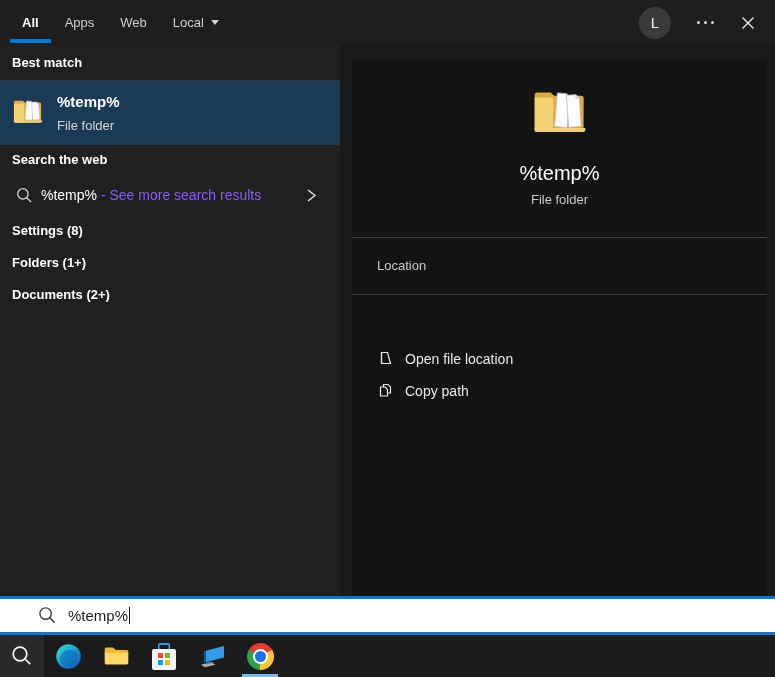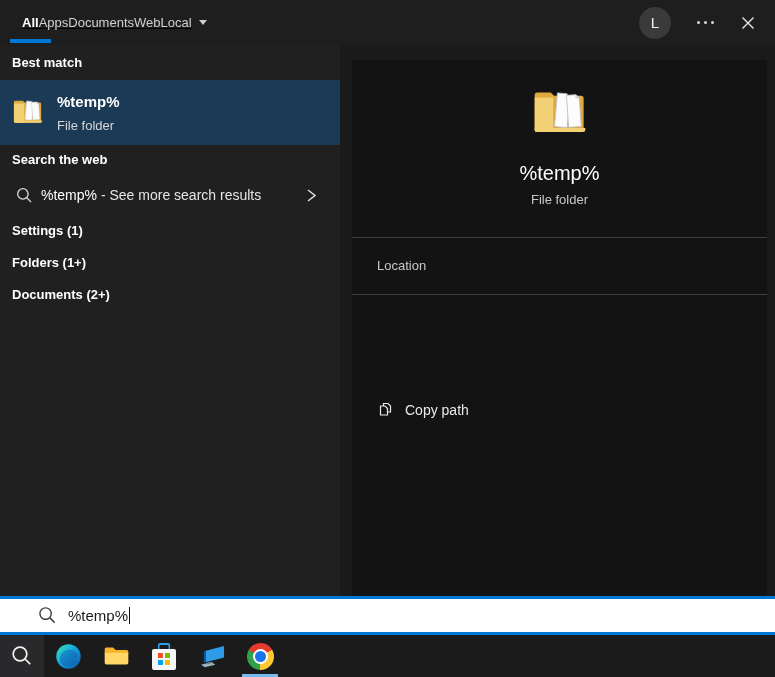--- a/index.html
+++ b/index.html
@@ -2,21 +2,21 @@
 <html><head>
 <meta charset="utf-8">
 <style>
   * { margin:0; padding:0; box-sizing:border-box; }
   body { background:#000; font-family:"Liberation Sans", sans-serif; }
   #root { position:relative; width:775px; height:677px; background:#1a1a1a; overflow:hidden;
           -webkit-font-smoothing:antialiased; }
 
   
   .topbar { position:absolute; left:0; top:0; width:775px; height:45px; background:#1e1e1e; }
-  .tabs { position:absolute; left:22px; top:0; height:45px; display:flex; align-items:center;text-decoration:underline; }
+  .tabs { position:absolute; left:22px; top:0; height:45px; display:flex; gap:26px; align-items:center; }
   .tab { position:relative; height:45px; display:flex; align-items:center; font-size:13px; color:#cfcfcf; cursor:default; }
   .tab.active { color:#ffffff; font-weight:700; }
   .tab.active .tab-underline { position:absolute; left:-12px; right:-12px; bottom:2px; height:4px; background:#0078d7; }
   .tab .caret { width:0; height:0; border-left:4px solid transparent; border-right:4px solid transparent;
                 border-top:5px solid #cfcfcf; margin-left:7px; }
   .topbar-right { position:absolute; right:0; top:0; height:45px; display:flex; align-items:center; gap:26px; padding-right:19px; }
   .avatar { width:32px; height:32px; border-radius:50%; background:#3a3a3a; color:#f0f0f0;
             display:flex; align-items:center; justify-content:center; font-size:15px; }
   .ellipsis { display:flex; gap:4px; align-items:center; height:45px; }
   .ellipsis i { width:3px; height:3px; border-radius:50%; background:#d8d8d8; }
@@ -24,21 +24,21 @@
   
   .left-panel { position:absolute; left:0; top:45px; width:340px; height:551px; background:#202020; }
   .group-header { position:absolute; left:12px; font-size:13px; font-weight:700; color:#ffffff; }
   .best-match-item { position:absolute; left:0; top:35px; width:340px; height:65px; background:#1b3a55; }
   .bm-icon { position:absolute; left:13px; top:17px; }
   .bm-title { position:absolute; left:57px; top:13px; font-size:15px; font-weight:700; color:#ffffff; }
   .bm-sub { position:absolute; left:57px; top:38px; font-size:13px; color:#d6d6d6; }
   .web-row { position:absolute; left:0; top:133px; width:340px; height:36px; }
   .web-row .mag { position:absolute; left:16px; top:9px; }
   .web-row .txt { position:absolute; left:41px; top:9px; font-size:14px; color:#ffffff; white-space:nowrap; }
-  .web-row .txt .suffix { color:#e5e5e5; }
+  .web-row .txt .suffix { color:#8b5cf6; }
   .web-row .chev { position:absolute; right:21px; top:9px; }
 
   
   .preview-card { position:absolute; left:352px; top:60px; width:415px; height:536px; background:#131313; }
   .pv-folder { position:absolute; left:50%; transform:translateX(-50%); top:26px; }
   .pv-title { position:absolute; top:102px; width:100%; text-align:center; font-size:20px; color:#ffffff; }
   .pv-sub { position:absolute; top:132px; width:100%; text-align:center; font-size:13px; color:#c9c9c9; }
   .pv-divider { position:absolute; left:0; width:415px; height:1px; background:#3f3f3f; }
   .loc-row { position:absolute; left:25px; top:198px; width:365px; display:flex; align-items:center; }
   .loc-label { width:107px; font-size:13px; color:#c9c9c9; }
@@ -80,23 +80,20 @@
 <div id="root">
 
   <div class="topbar">
     <div class="tabs">
       <div class="tab active">
         <span>All</span>
         <span class="tab-underline"></span>
       </div>
       <div class="tab">
         <span>Apps</span>
-      </div>
-      <div class="tab">
-        <span>Documents</span>
       </div>
       <div class="tab">
         <span>Web</span>
       </div>
       <div class="tab">
         <span>Local</span>
         <span class="caret"></span>
       </div>
     </div>
     <div class="topbar-right">
@@ -143,21 +140,21 @@
       <svg class="mag" width="17" height="17" viewBox="0 0 18 18">
         <circle cx="7.3" cy="7.3" r="5.5" fill="none" stroke="#d8d8d8" stroke-width="1.4"></circle>
         <line x1="11.4" y1="11.4" x2="16" y2="16" stroke="#d8d8d8" stroke-width="1.4"></line>
       </svg>
       <div class="txt"><span>%temp%</span><span class="suffix"> - See more search results</span></div>
       <svg class="chev" width="15" height="17" viewBox="0 0 15 17">
         <polyline points="4,3 11,8.5 4,14" fill="none" stroke="#e0e0e0" stroke-width="1.5"></polyline>
       </svg>
     </div>
 
-    <div class="group-header" style="top:178px;">Settings (1)</div>
+    <div class="group-header" style="top:178px;">Settings (8)</div>
     <div class="group-header" style="top:210px;">Folders (1+)</div>
     <div class="group-header" style="top:242px;">Documents (2+)</div>
   </div>
 
   <div class="preview-card">
     <svg class="pv-folder" width="54" height="50" viewBox="0 0 64 58">
       <path d="M2 10 q0-3 3-3 h16 l4 4 h32 q3 0 3 3 v37 q0 3-3 3 H5 q-3 0-3-3 z" fill="#dfa93e"></path>
       <g transform="rotate(5 33 30)">
         <path d="M27 8 h11 l4 4 v36 h-15 z" fill="#fcfcfc" stroke="#bfbfbf" stroke-width="1"></path>
         <path d="M38 8 l4 4 h-4 z" fill="#e4e4e4" stroke="#bfbfbf" stroke-width="0.8"></path>
@@ -174,22 +171,29 @@
 
     <div class="pv-divider" style="top:177px;"></div>
 
     <div class="loc-row">
       <span class="loc-label">Location</span>
     </div>
 
     <div class="pv-divider" style="top:234px;"></div>
 
 
-
-    <div class="action-row" style="top:334px;">
+    <div class="action-row" style="top:283px;">
+      <svg class="a-icon" width="17" height="17" viewBox="0 0 17 17">
+        <path d="M4.5 2.5 h6 l3 11 h-9 z" fill="none" stroke="#e8e8e8" stroke-width="1.2"></path>
+        <line x1="4.5" y1="2.5" x2="4.5" y2="13.5" stroke="#e8e8e8" stroke-width="1.2"></line>
+      </svg>
+      <span class="a-label">Open file location</span>
+    </div>
+
+    <div class="action-row" style="top:315px;">
       <svg class="a-icon" width="17" height="17" viewBox="0 0 17 17">
         <path d="M6.5 11 V2.5 h4.5 l2.5 2.5 v6 z" fill="none" stroke="#e8e8e8" stroke-width="1.2"></path>
         <path d="M3.5 5 h4.5 l2.5 2.5 V14 h-7 z" fill="#131313" stroke="#e8e8e8" stroke-width="1.2"></path>
       </svg>
       <span class="a-label">Copy path</span>
     </div>
   </div>
 
   <div class="searchbar">
     <svg class="mag" width="19" height="19" viewBox="0 0 20 20">

